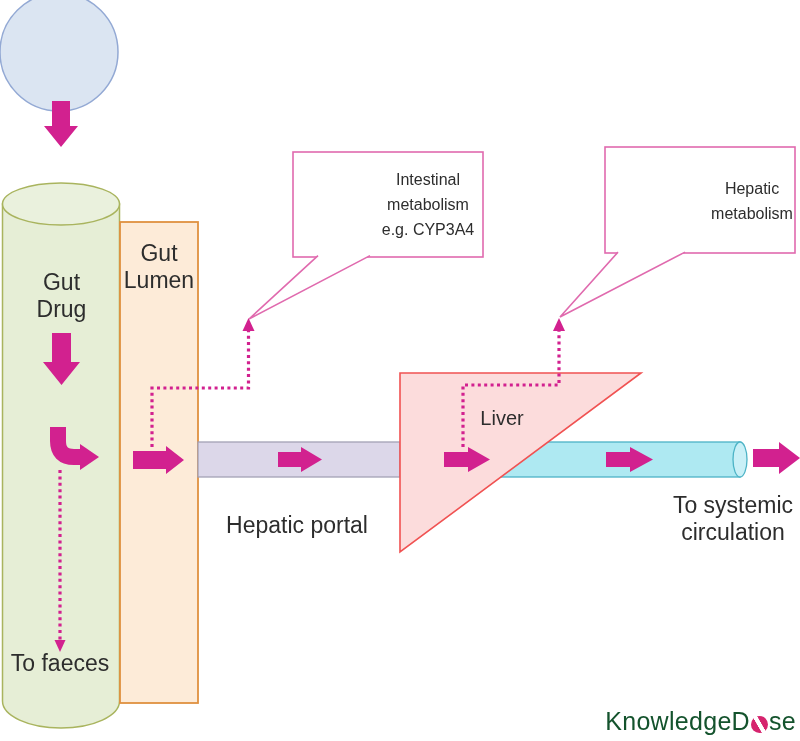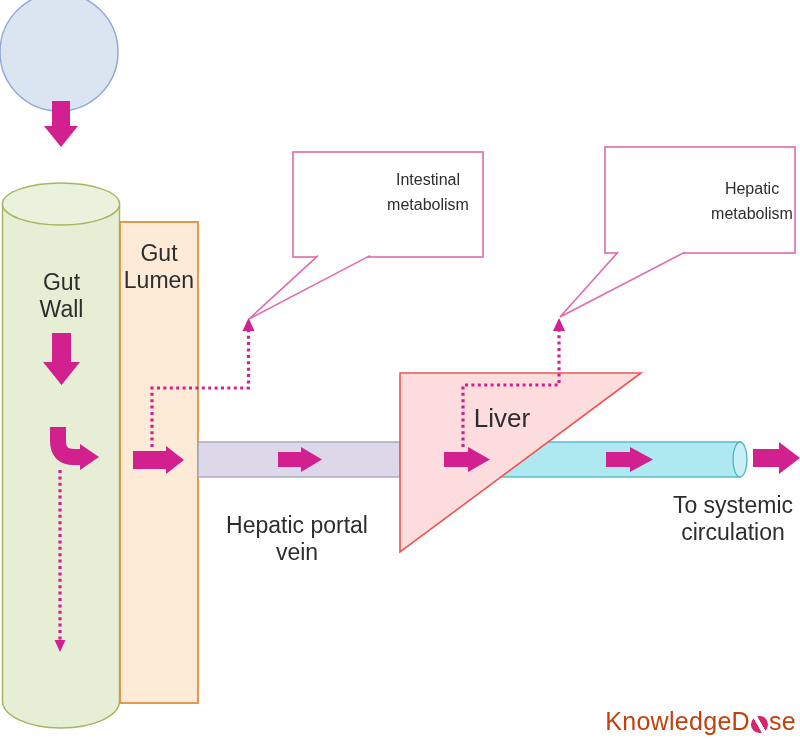--- a/index.html
+++ b/index.html
@@ -18,27 +18,27 @@
     font-size:23px;
     line-height:27px;
     white-space:nowrap;
   }
   .lbl span{display:block;}
   .callout-text{
     font-size:16px;
     line-height:25px;
     padding-left:40px;
   }
-  .liver-lbl{font-size:26px;}
+  .liver-lbl{font-size:20px;}
   #brand{
     position:absolute;
     right:4px;top:707px;
     display:flex;align-items:center;
     font-size:25px;
-    color:#c2410c;
+    color:#14532d;
     letter-spacing:0.3px;
   }
   #brand .pill{
     display:inline-block;
     width:17px;height:17px;
     border-radius:50%;
     margin:6px 1px 0 1px;
     background:linear-gradient(60deg,#d6246e 40%,#ffffff 42%,#ffffff 58%,#d6246e 60%);
   }
 </style>
@@ -93,46 +93,49 @@
     <rect x="293" y="152" width="190" height="105" fill="#ffffff" stroke="#e06aae" stroke-width="1.6"></rect>
     <path d="M318,255.6 L249,319 L370,255.6" fill="#ffffff" stroke="#e06aae" stroke-width="1.6"></path>
 
     <rect x="605" y="147" width="190" height="106" fill="#ffffff" stroke="#e06aae" stroke-width="1.6"></rect>
     <path d="M618,252.1 L560,317 L685,252.1" fill="#ffffff" stroke="#e06aae" stroke-width="1.6"></path>
   </svg>
 
 
   <div class="lbl" style="left:0;top:269px;width:123px;">
     <span>Gut</span>
-    <span>Wall</span>
+    <span>Drug</span>
   </div>
 
   <div class="lbl" style="left:119px;top:240px;width:80px;">
     <span>Gut</span>
     <span>Lumen</span>
   </div>
 
+  <div class="lbl" style="left:0;top:650px;width:120px;">
+    <span>To faeces</span>
+  </div>
 
   <div class="lbl" style="left:217px;top:512px;width:160px;">
     <span>Hepatic portal</span>
-    <span>vein</span>
   </div>
 
   <div class="lbl liver-lbl" style="left:437px;top:405px;width:130px;">
     <span>Liver</span>
   </div>
 
   <div class="lbl" style="left:663px;top:492px;width:140px;">
     <span>To systemic</span>
     <span>circulation</span>
   </div>
 
   <div class="lbl callout-text" style="left:294px;top:167px;width:188px;">
     <span>Intestinal</span>
     <span>metabolism</span>
+    <span>e.g. CYP3A4</span>
   </div>
 
   <div class="lbl callout-text" style="left:606px;top:176px;width:212px;">
     <span>Hepatic</span>
     <span>metabolism</span>
   </div>
 
   <div id="brand">
     <span>KnowledgeD</span>
     <span class="pill"></span>

